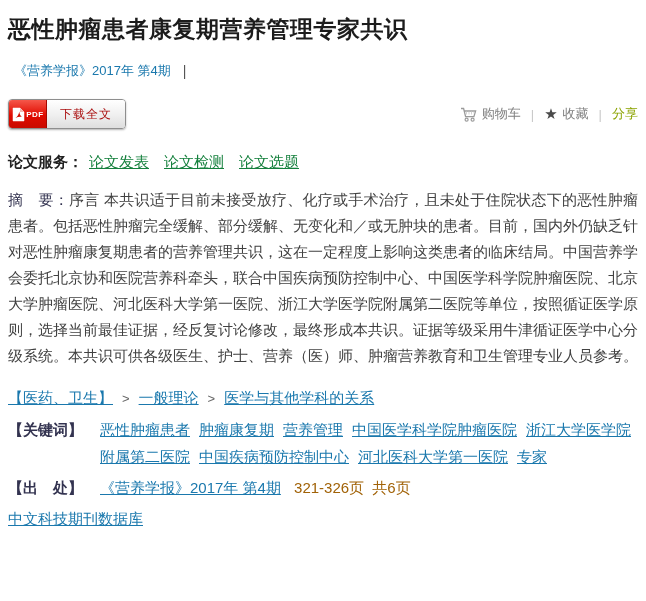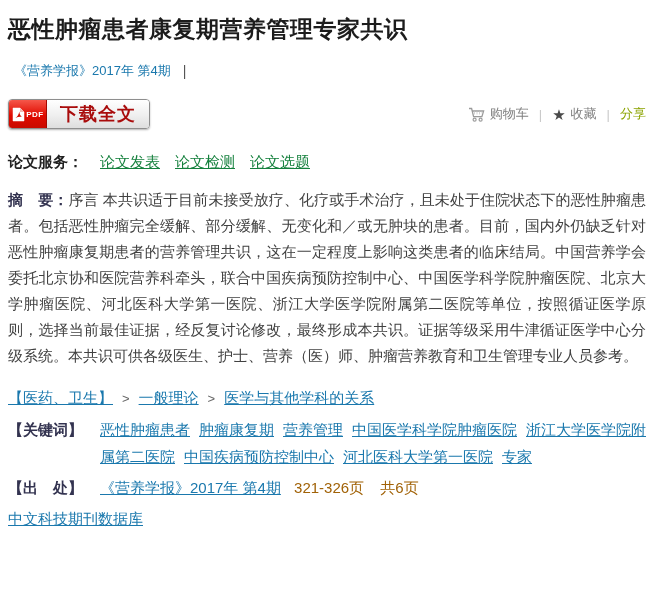--- a/index.html
+++ b/index.html
@@ -1,55 +1,55 @@
 <!DOCTYPE html>
 <html><head>
 <meta charset="utf-8">
 <style>
   * { margin:0; padding:0; box-sizing:border-box; }
   html,body { width:646px; height:601px; background:#ffffff; overflow:hidden;
     font-family:"Liberation Sans","DejaVu Sans",sans-serif; }
-  .page { width:646px; height:601px; padding:14px 0 0 8px; background:#fff; }
+  .page { width:646px; height:601px; padding:14px 8px 0 8px; background:#fff; }
 
   .title { font-size:23px; font-weight:bold; color:#1c1c1c; letter-spacing:0.5px; }
 
   .journal-line { margin-top:17px; padding-left:6px; font-size:13px; display:flex; align-items:center; }
   .journal-link { color:#1a78ad; text-decoration:none; }
   .journal-sep { color:#555; margin-left:12px; font-size:14px; }
 
   .action-row { margin-top:19px; display:flex; align-items:center; }
   .download-btn { display:inline-flex; align-items:stretch; height:30px; border:1px solid #8e8e8e;
     border-radius:4px; overflow:hidden; text-decoration:none; box-shadow:0 1px 2px rgba(0,0,0,.3); }
   .pdf-box { width:38px; background:linear-gradient(#f5574a 0%, #e00b00 55%, #c90a00 100%);
     display:flex; flex-direction:row; align-items:center; justify-content:center; border-right:1px solid #a50800; }
   .pdf-text { font-size:8px; color:#fff; font-weight:bold; line-height:8px; margin-top:1px; letter-spacing:0.5px; }
   .btn-label { padding:0 13px; background:linear-gradient(#ffffff, #efefef 55%, #dedede);
-    color:#a90c0c; font-weight:bold; font-size:18px; line-height:28px; letter-spacing:1px; white-space:nowrap; }
+    color:#a90c0c; font-weight:normal; font-size:12px; line-height:28px; letter-spacing:1px; white-space:nowrap; }
 
   .quick-links { margin-left:auto; display:flex; align-items:center; font-size:13px; color:#808080; }
-  .ql-item { display:inline-flex; align-items:center; gap:5px; color:#808080; text-decoration:none; cursor:pointer; }
+  .ql-item { display:inline-flex; align-items:center; gap:5px; color:#808080; text-decoration:none; cursor:pointer;font-family:Liberation Serif, serif; }
   .ql-sep { color:#c9c9c9; margin:0 10px; }
   .star { color:#4a4a4a; font-size:15px; line-height:13px; }
   .share { color:#8ba300; text-decoration:none; cursor:pointer; }
 
   .services-row { margin-top:24px; font-size:15px; display:flex; align-items:center; }
-  .svc-label { font-weight:bold; color:#222; margin-right:17px; }
+  .svc-label { font-weight:bold; color:#222; margin-right:6px; }
   .red-link { color:#15803d; text-decoration:underline; margin-right:15px; font-size:15px; }
 
   .abstract { margin-top:15px; font-size:15px; line-height:26px; color:#414141; text-align:justify; }
-  .abs-label { color:#333350; font-weight:bold; }
+  .abs-label { color:#333350; font-weight:normal; }
 
   .meta { margin-top:15px; }
   .meta-row { display:flex; margin-bottom:4px; font-size:15px; line-height:27px; }
   .meta-label { width:92px; flex:none; font-weight:bold; color:#333350; }
   .meta-content { flex:1; }
   .blue-link { color:#1a78ad; text-decoration:underline; margin-right:9px; }
   .list-sep { color:#666; margin-right:9px; font-size:13px; }
   .plain { color:#a16207; }
-  .total { margin-left:12px; }
+  .total { margin-left:4px; }
 </style>
 </head>
 <body>
 
 <div class="page">
 
   <h1 class="title">恶性肿瘤患者康复期营养管理专家共识</h1>
 
   <div class="journal-line">
     <a href="#" class="journal-link">《营养学报》2017年 第4期</a>

